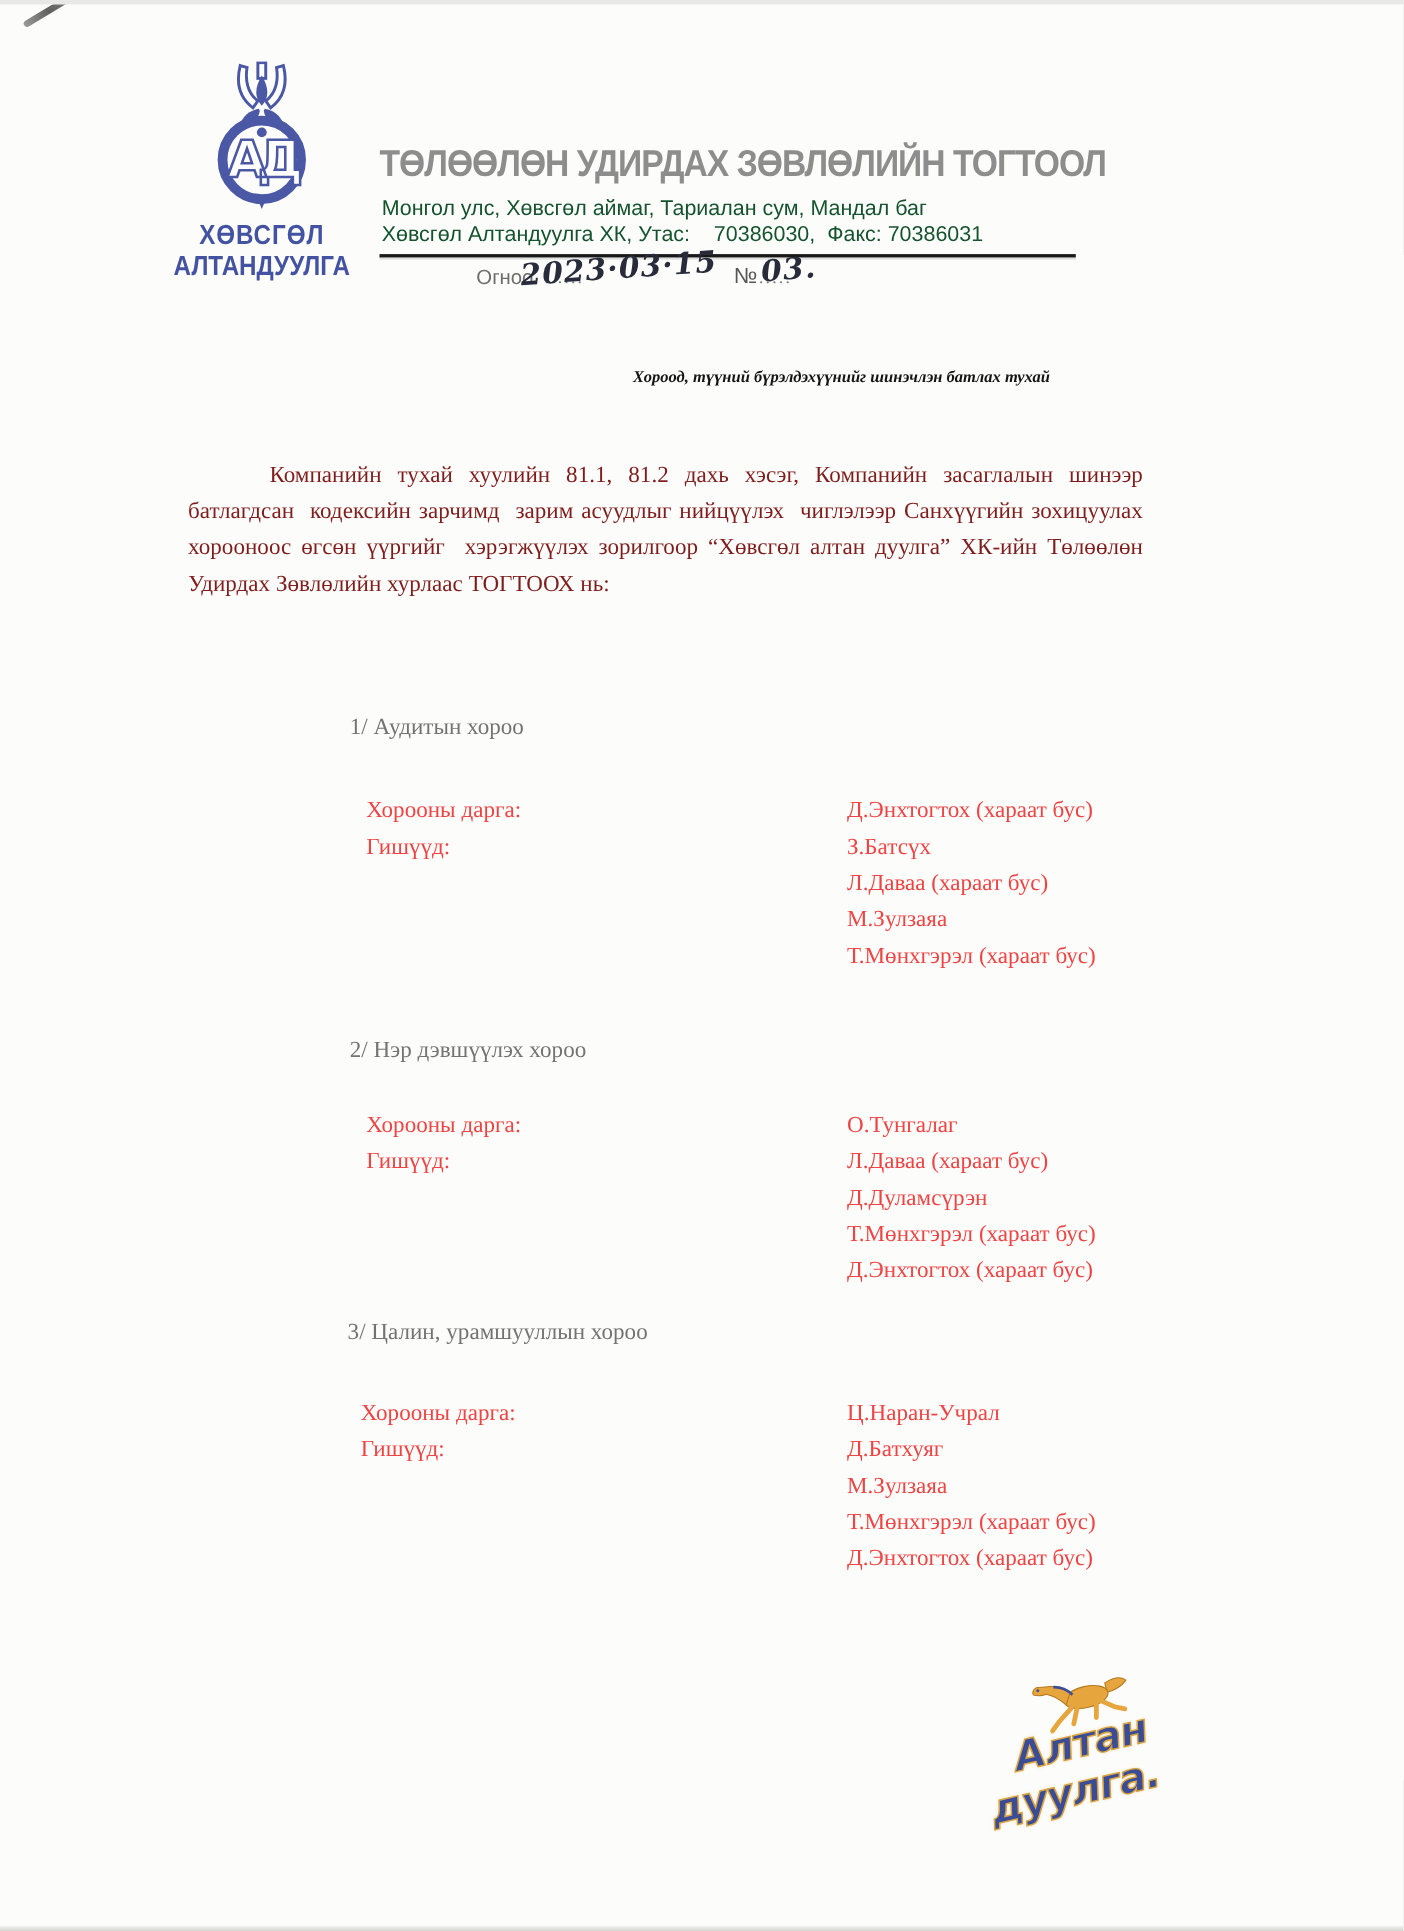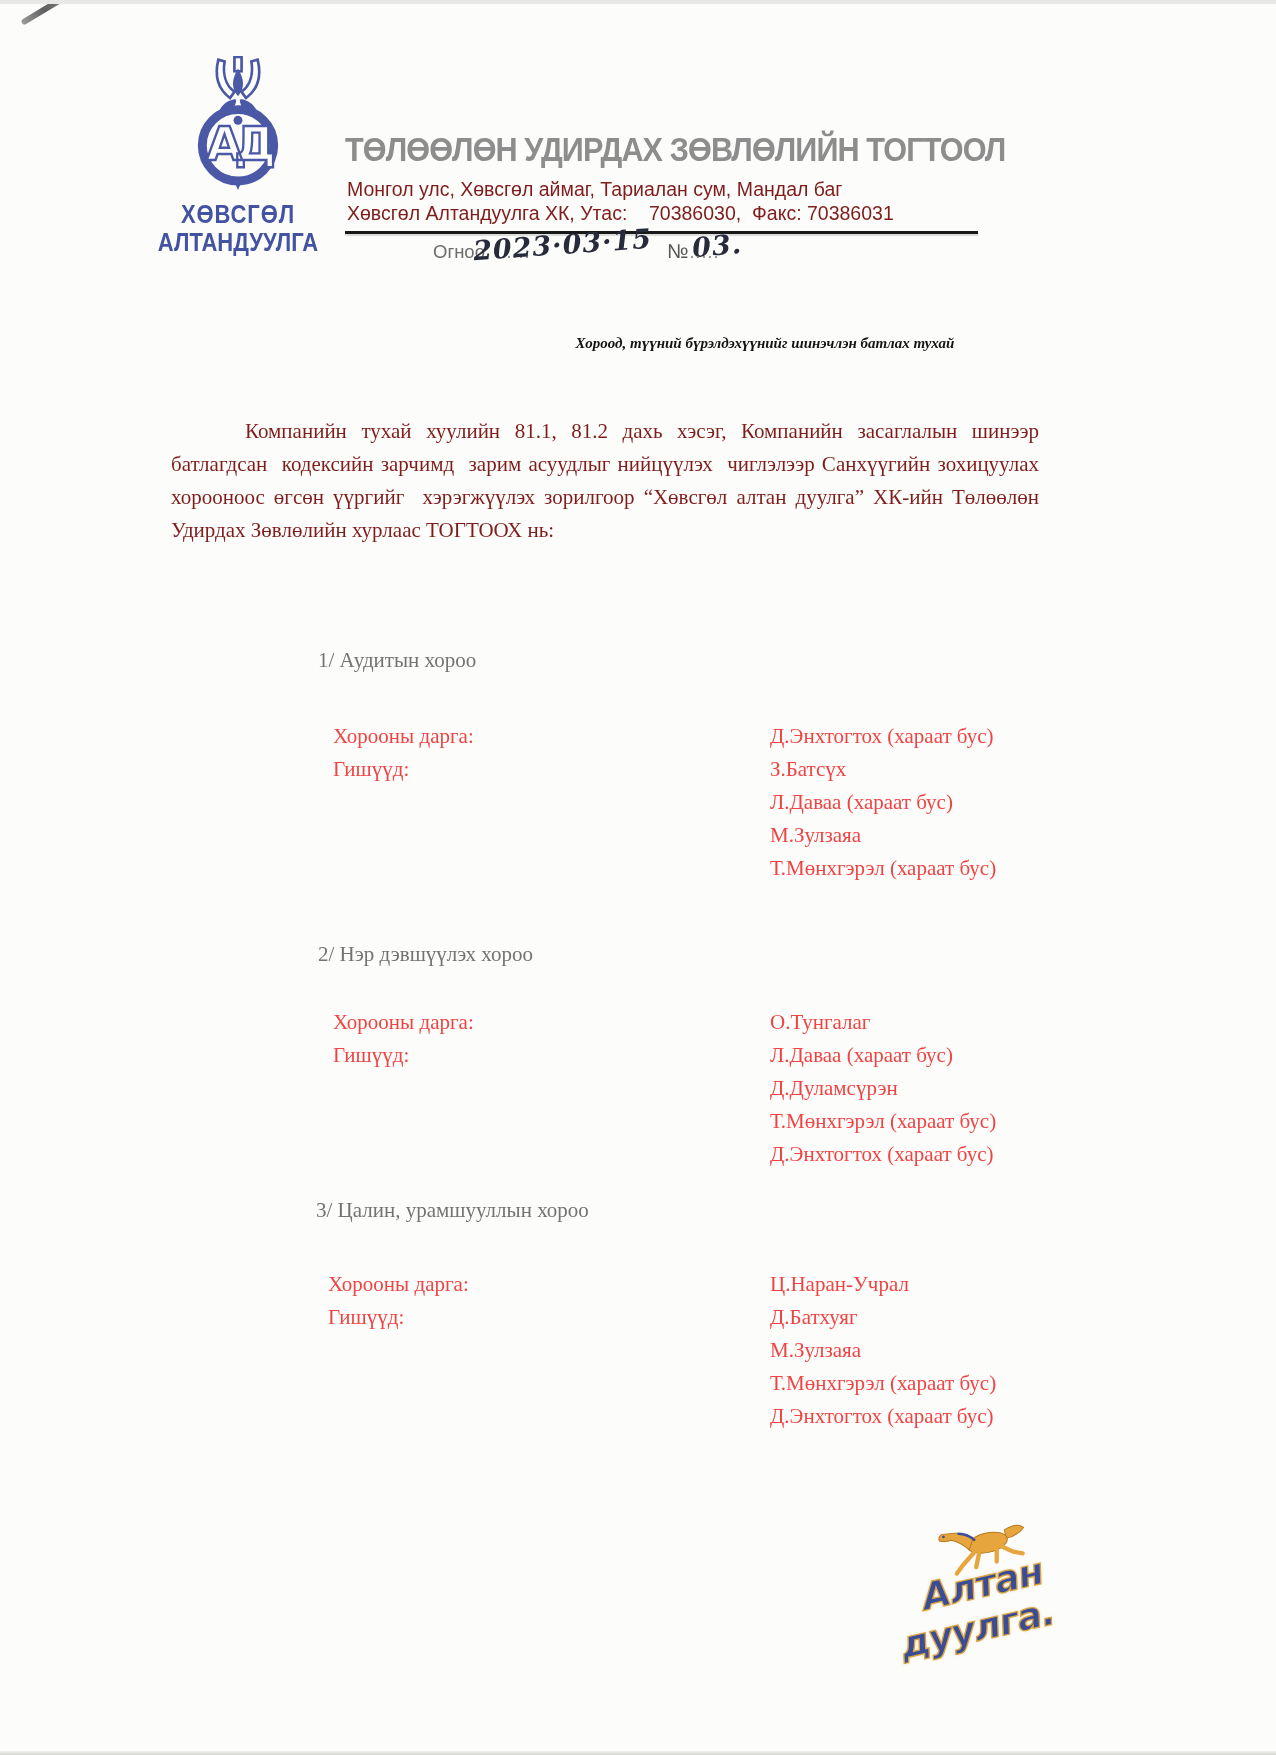--- a/index.html
+++ b/index.html
@@ -19,21 +19,21 @@
   .org-name{left:138px;top:196px;width:200px;text-align:center;
             font-family:"Liberation Sans",sans-serif;font-weight:bold;color:#4353a2;
             transform:scaleX(.88);transform-origin:center top;line-height:28px;}
   .org-name .l1{font-size:25px;letter-spacing:1px;}
   .org-name .l2{font-size:25px;letter-spacing:0;}
 
   
   .doc-type{left:345px;top:126px;width:700px;font-family:"Liberation Sans",sans-serif;
             font-weight:bold;font-size:34px;color:#8d8d8d;letter-spacing:-1px;
             transform:scaleX(.9);transform-origin:left top;white-space:nowrap;}
-  .addr{left:347px;font-family:"Liberation Sans",sans-serif;font-size:19.5px;color:#7f1d1d;
+  .addr{left:347px;font-family:"Liberation Sans",sans-serif;font-size:19.5px;color:#14532d;
         white-space:pre-wrap;}
   .addr1{top:174px;} .addr2{top:198px;}
   .rule{left:345px;top:227px;width:633px;height:3px;background:#191919;box-shadow:0 2px 0 rgba(0,0,0,.12);}
   .date-row{left:361px;top:233px;width:633px;height:42px;}
   .date-label,.num-label{position:absolute;font-family:"Liberation Sans",sans-serif;
         font-size:18.5px;color:#6d6d6d;}
   .date-label{left:72px;top:4px;}
   .dots{position:absolute;font-size:16px;color:#7a7a7a;letter-spacing:2px;}
   .date-dots{left:134px;top:7px;}
   .num-label{left:306px;top:3px;color:#565656;font-size:20px;}

